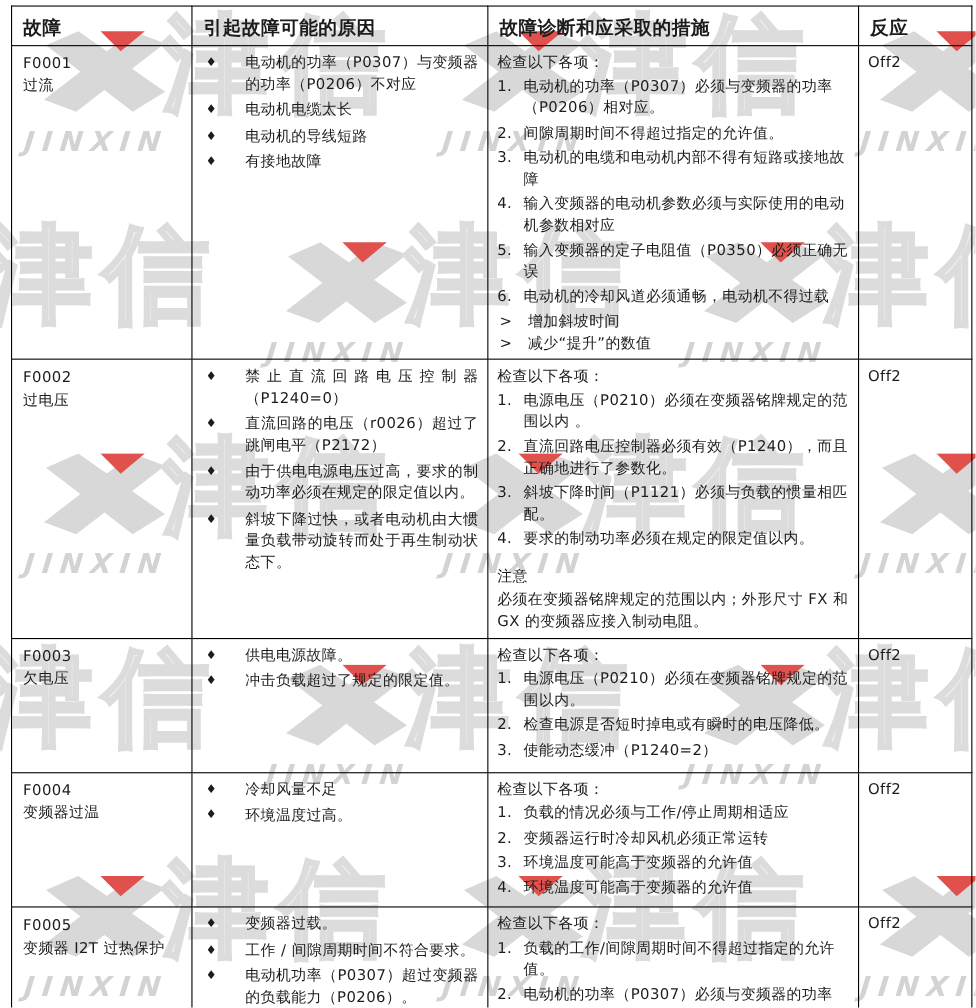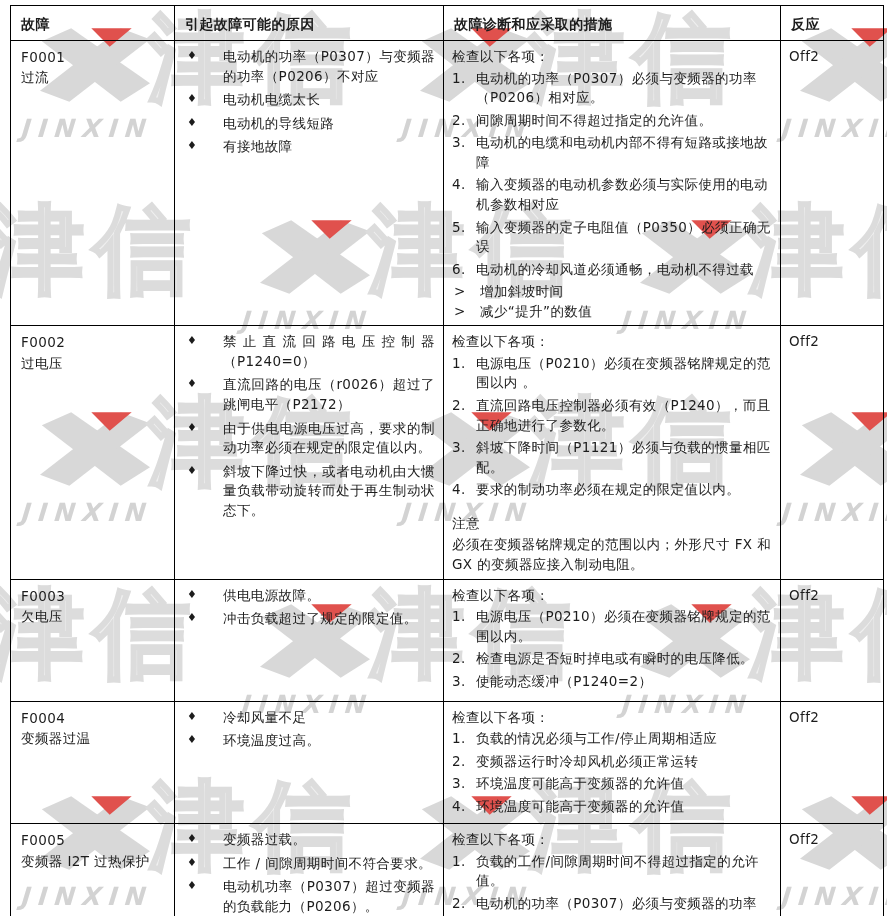--- a/index.html
+++ b/index.html
@@ -40,21 +40,21 @@
     background:transparent;
   }
   #fault-table th, #fault-table td {
     border:1.5px solid #000;
     vertical-align:top; text-align:left;
     font-size:13.5px; letter-spacing:0.4px;
     background:transparent;
   }
   #fault-table th {
     height:35px; padding:8px 8px 4px 10px;
-    font-weight:bold; font-size:14px;
+    font-weight:bold; font-size:17px;
     vertical-align:middle;
     margin-left:47px;
   }
   td.c1 { padding:6px 6px 4px 10px; line-height:1.5; }
   td.c2 { padding:6px 6px 4px 8px;  }
   td.c3 { padding:6px 6px 4px 8px;  }
   td.c4 { padding:6px 6px 4px 8px; line-height:1.4; }
 
   .causes { list-style:none; }
   .causes li { display:flex; margin-bottom:4px; line-height:1.45; text-align:justify; }

